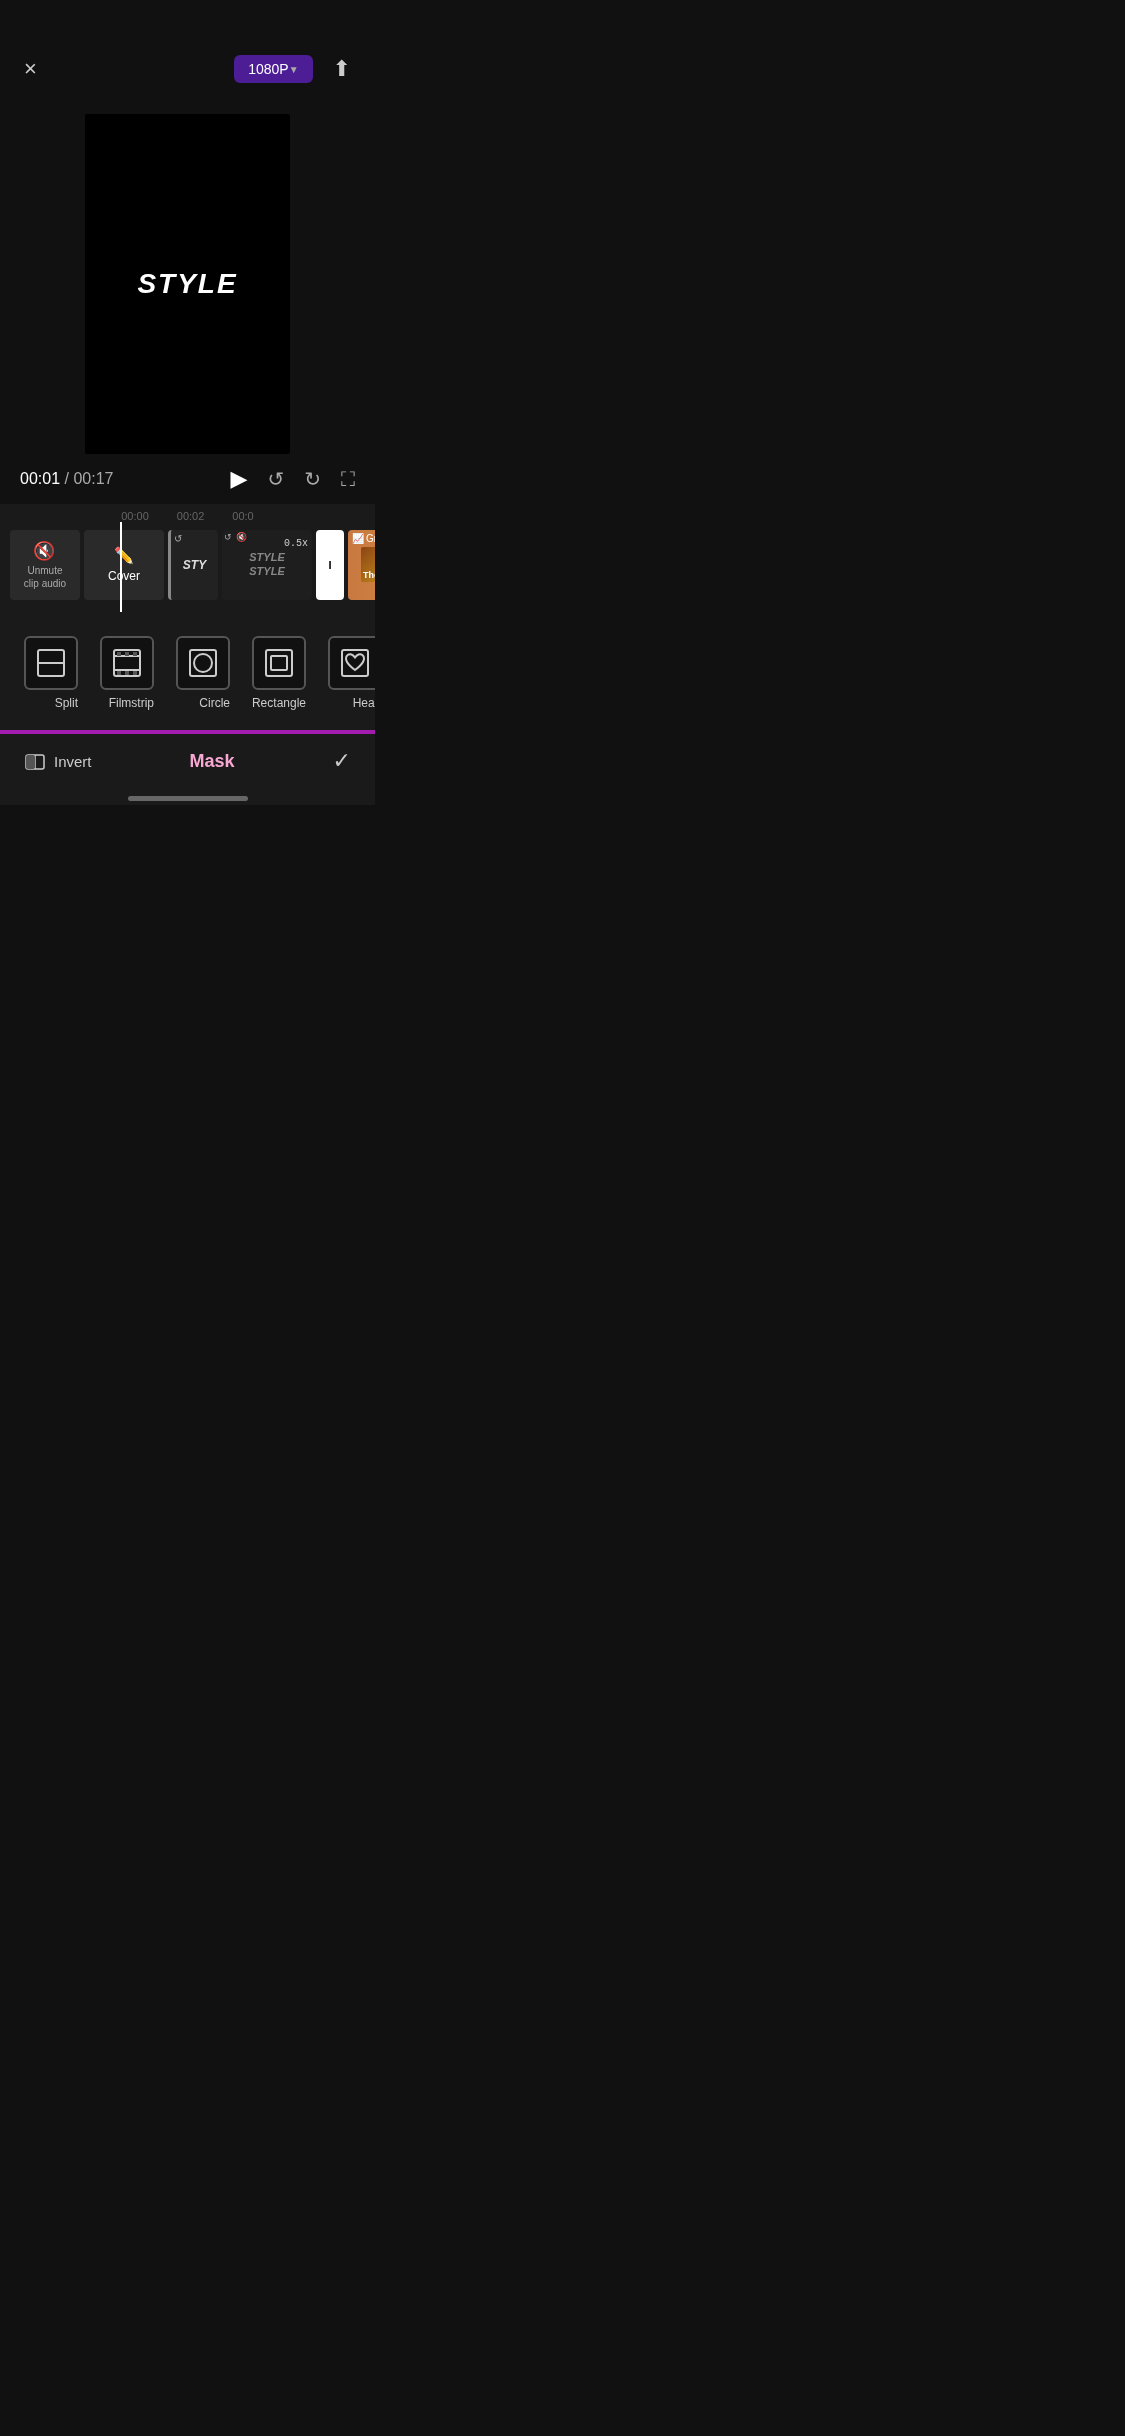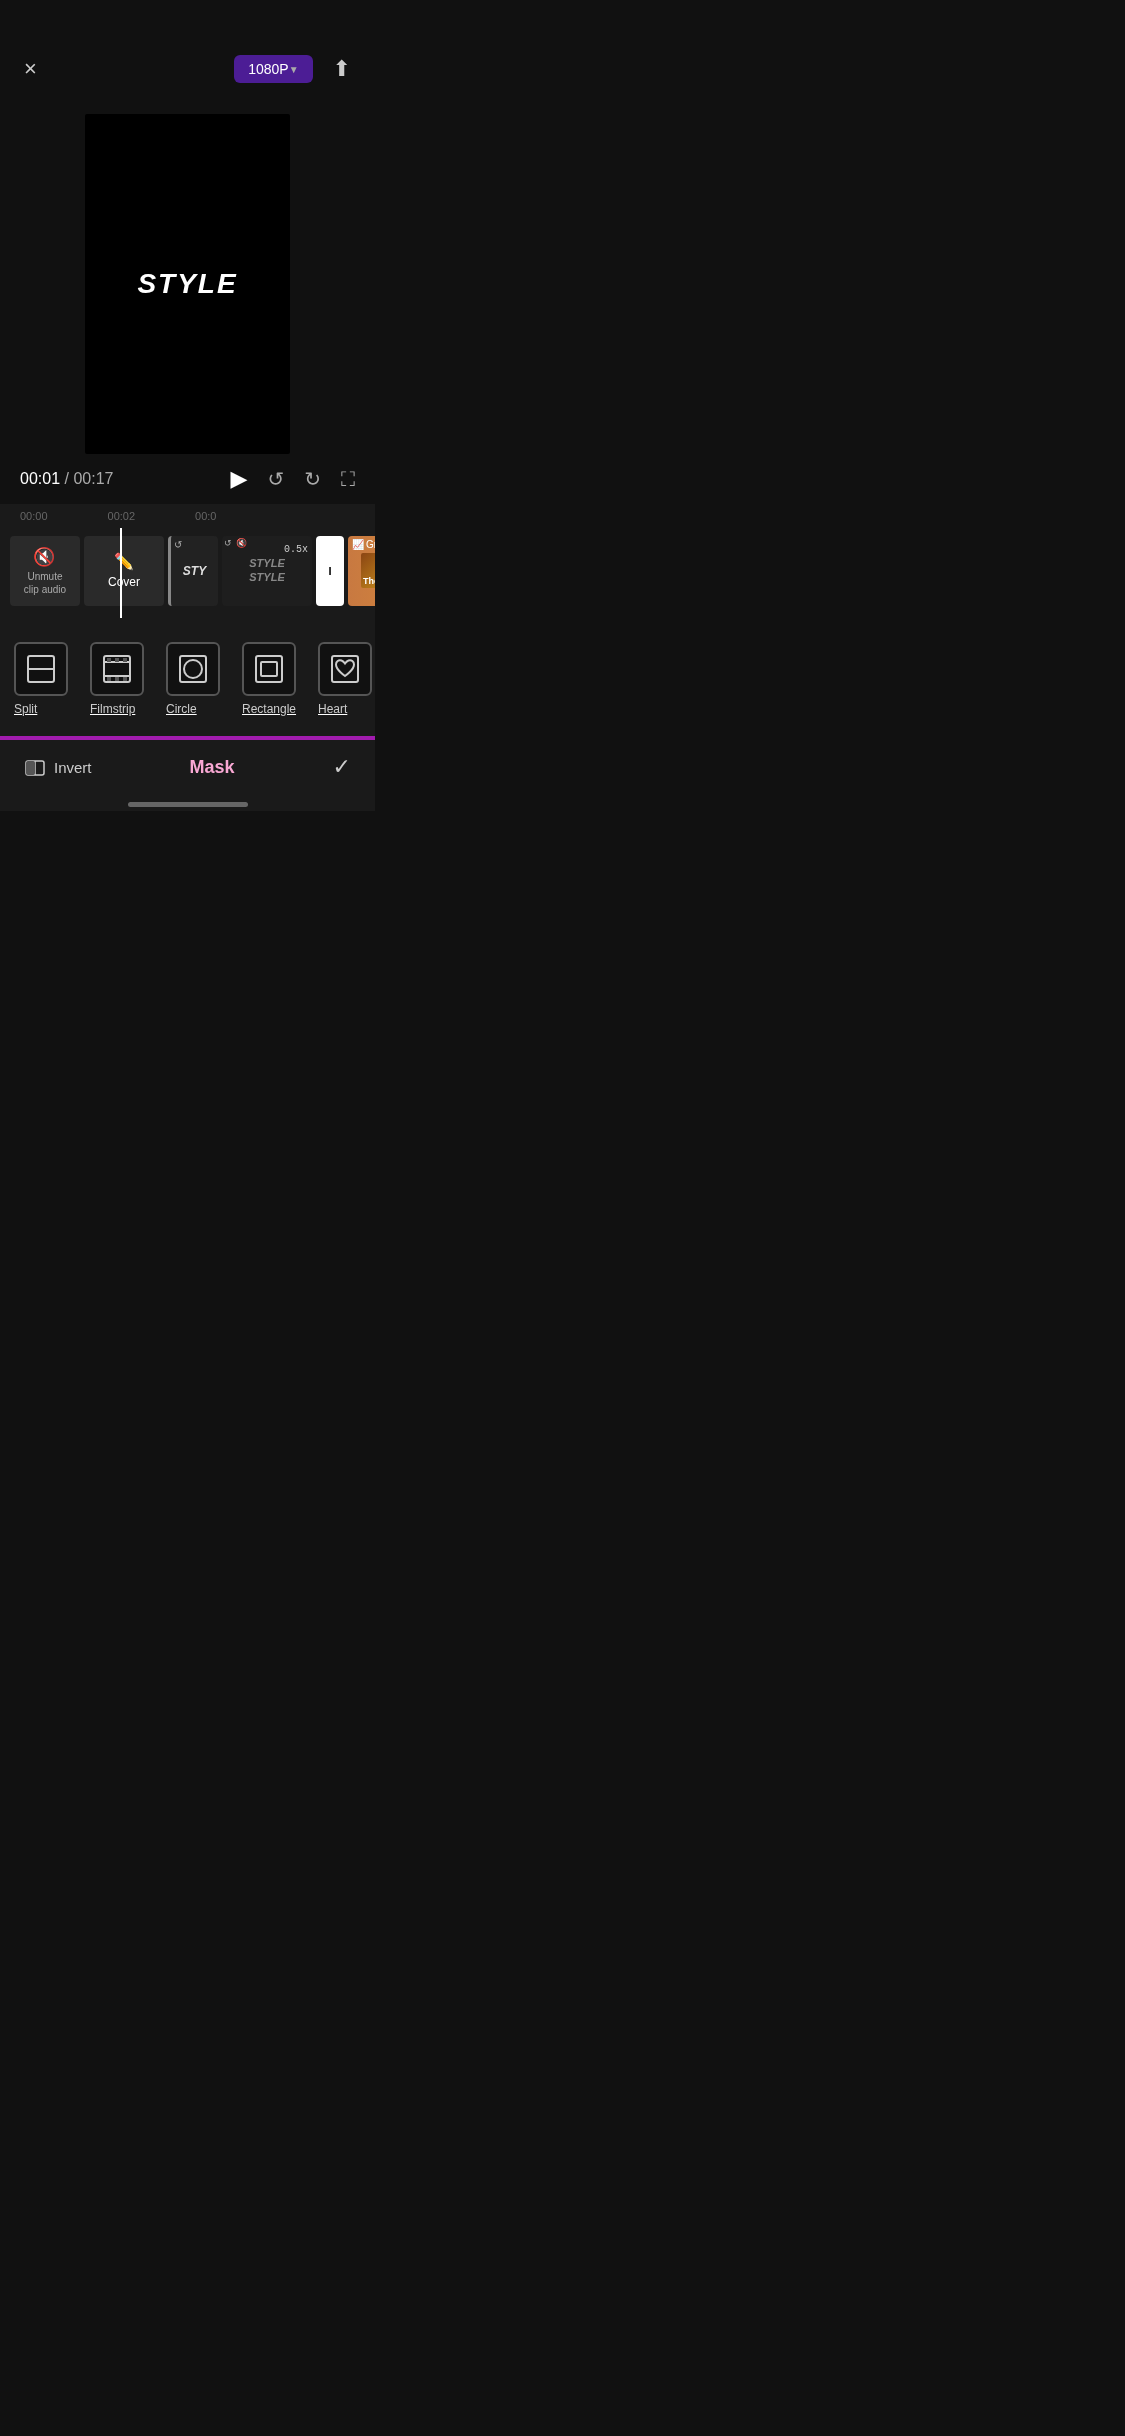--- a/index.html
+++ b/index.html
@@ -98,22 +98,22 @@
     .timeline-scrubber {
       background: #1a1a1a;
       padding: 6px 0 0 0;
       position: relative;
     }
     .time-markers {
       display: flex;
       padding: 0 20px;
       color: #666;
       font-size: 11px;
-      gap: 60px;
-      margin-bottom: 6px;
+      gap: 28px;
+      justify-content: center;
     }
     .timeline-tracks {
       position: relative;
       height: 90px;
       overflow: hidden;
     }
     .timeline-playhead {
       position: absolute;
       left: 120px;
       top: 0;
@@ -194,27 +194,26 @@
       display: flex;
       align-items: center;
       overflow-x: auto;
       padding: 4px 10px;
       gap: 4px;
     }
     .mask-items::-webkit-scrollbar { display: none; }
     .mask-item {
       display: flex;
       flex-direction: column;
-      align-items: flex-start;
+      align-items: flex-end;
       gap: 6px;
       min-width: 72px;
       padding: 8px 4px;
       cursor: pointer;
       border-radius: 8px;
-      text-decoration: underline;
     }
     .mask-icon-box {
       width: 54px;
       height: 54px;
       border: 2px solid #555;
       border-radius: 6px;
       display: flex;
       align-items: center;
       justify-content: center;
       background: #111;

